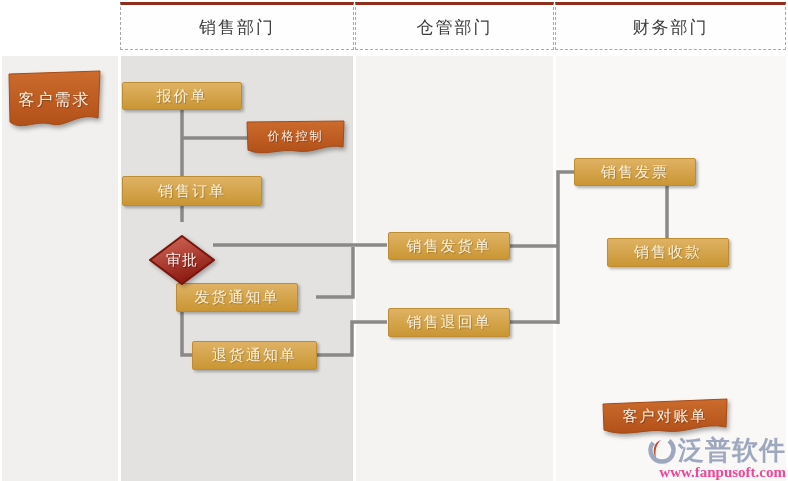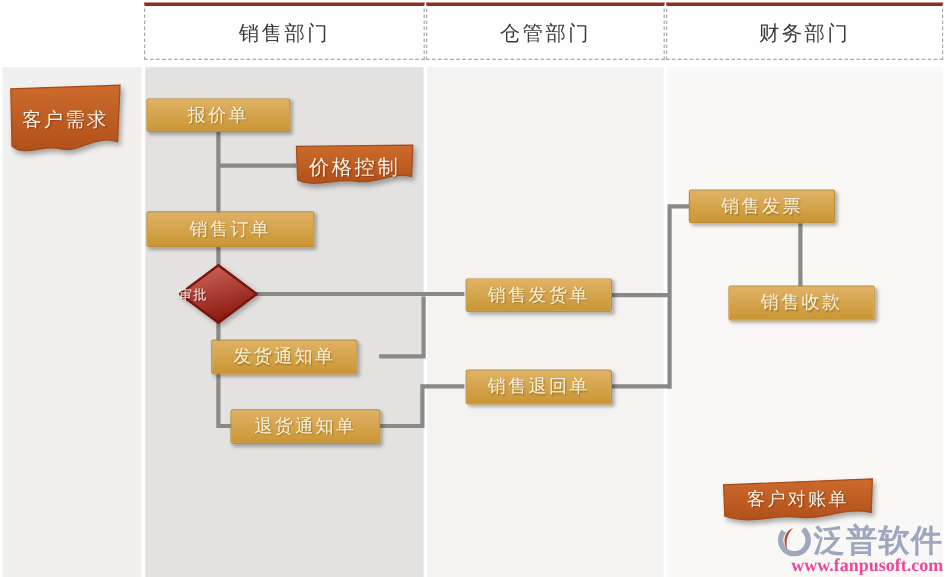--- a/index.html
+++ b/index.html
@@ -44,29 +44,29 @@
   .n-sales-receipt  {left:607px;top:238px;width:122px;height:29px;}
   .n-write-off      {left:607px;top:306px;width:122px;height:29px;}
 
   
   .wave{position:absolute;z-index:3;color:#FCF3E6;letter-spacing:2px;
         text-shadow:1px 1px 1px rgba(60,20,0,.4);}
   .wave svg{position:absolute;left:0;top:0;filter:drop-shadow(2px 3px 2px rgba(0,0,0,.32));}
   .wave .lbl{position:absolute;left:0;right:0;text-align:center;}
   .n-customer-need     {left:8px;  top:70px; width:93px; height:62px;font-size:16px;}
   .n-customer-need .lbl{top:20px;}
-  .n-price-control     {left:246px;top:120px;width:99px; height:38px;font-size:17px;}
+  .n-price-control     {left:246px;top:120px;width:99px; height:38px;font-size:12px;}
   .n-price-control .lbl{top:8px;}
   .n-customer-statement{left:602px;top:398px;width:126px;height:40px;font-size:15px;}
   .n-customer-statement .lbl{top:9px;}
 
   
-  .diamond{position:absolute;left:149px;top:220px;width:66px;height:50px;z-index:3;
-           display:flex;align-items:center;justify-content:flex-start;color:#FDEFEA;
-           font-size:11px;letter-spacing:1px;text-shadow:1px 1px 1px rgba(60,0,0,.5);}
+  .diamond{position:absolute;left:149px;top:235px;width:66px;height:50px;z-index:3;
+           display:flex;align-items:center;justify-content:center;color:#FDEFEA;
+           font-size:15px;letter-spacing:1px;text-shadow:1px 1px 1px rgba(60,0,0,.5);}
   .diamond svg{position:absolute;left:0;top:0;filter:drop-shadow(2px 2px 2px rgba(0,0,0,.3));}
   .diamond .lbl{position:relative;}
 
   
   .watermark{position:absolute;right:2px;bottom:1px;z-index:4;text-align:right;}
   .brand-row{display:flex;align-items:center;justify-content:flex-end;gap:2px;height:30px;}
   .brand-text{font-size:26px;font-weight:bold;color:#9DA7BD;letter-spacing:1px;}
   .site-text{font-family:"Liberation Serif","DejaVu Serif",serif;font-weight:bold;
              font-size:15px;color:#ec4899;line-height:15px;margin-top:0;}
 </style>

